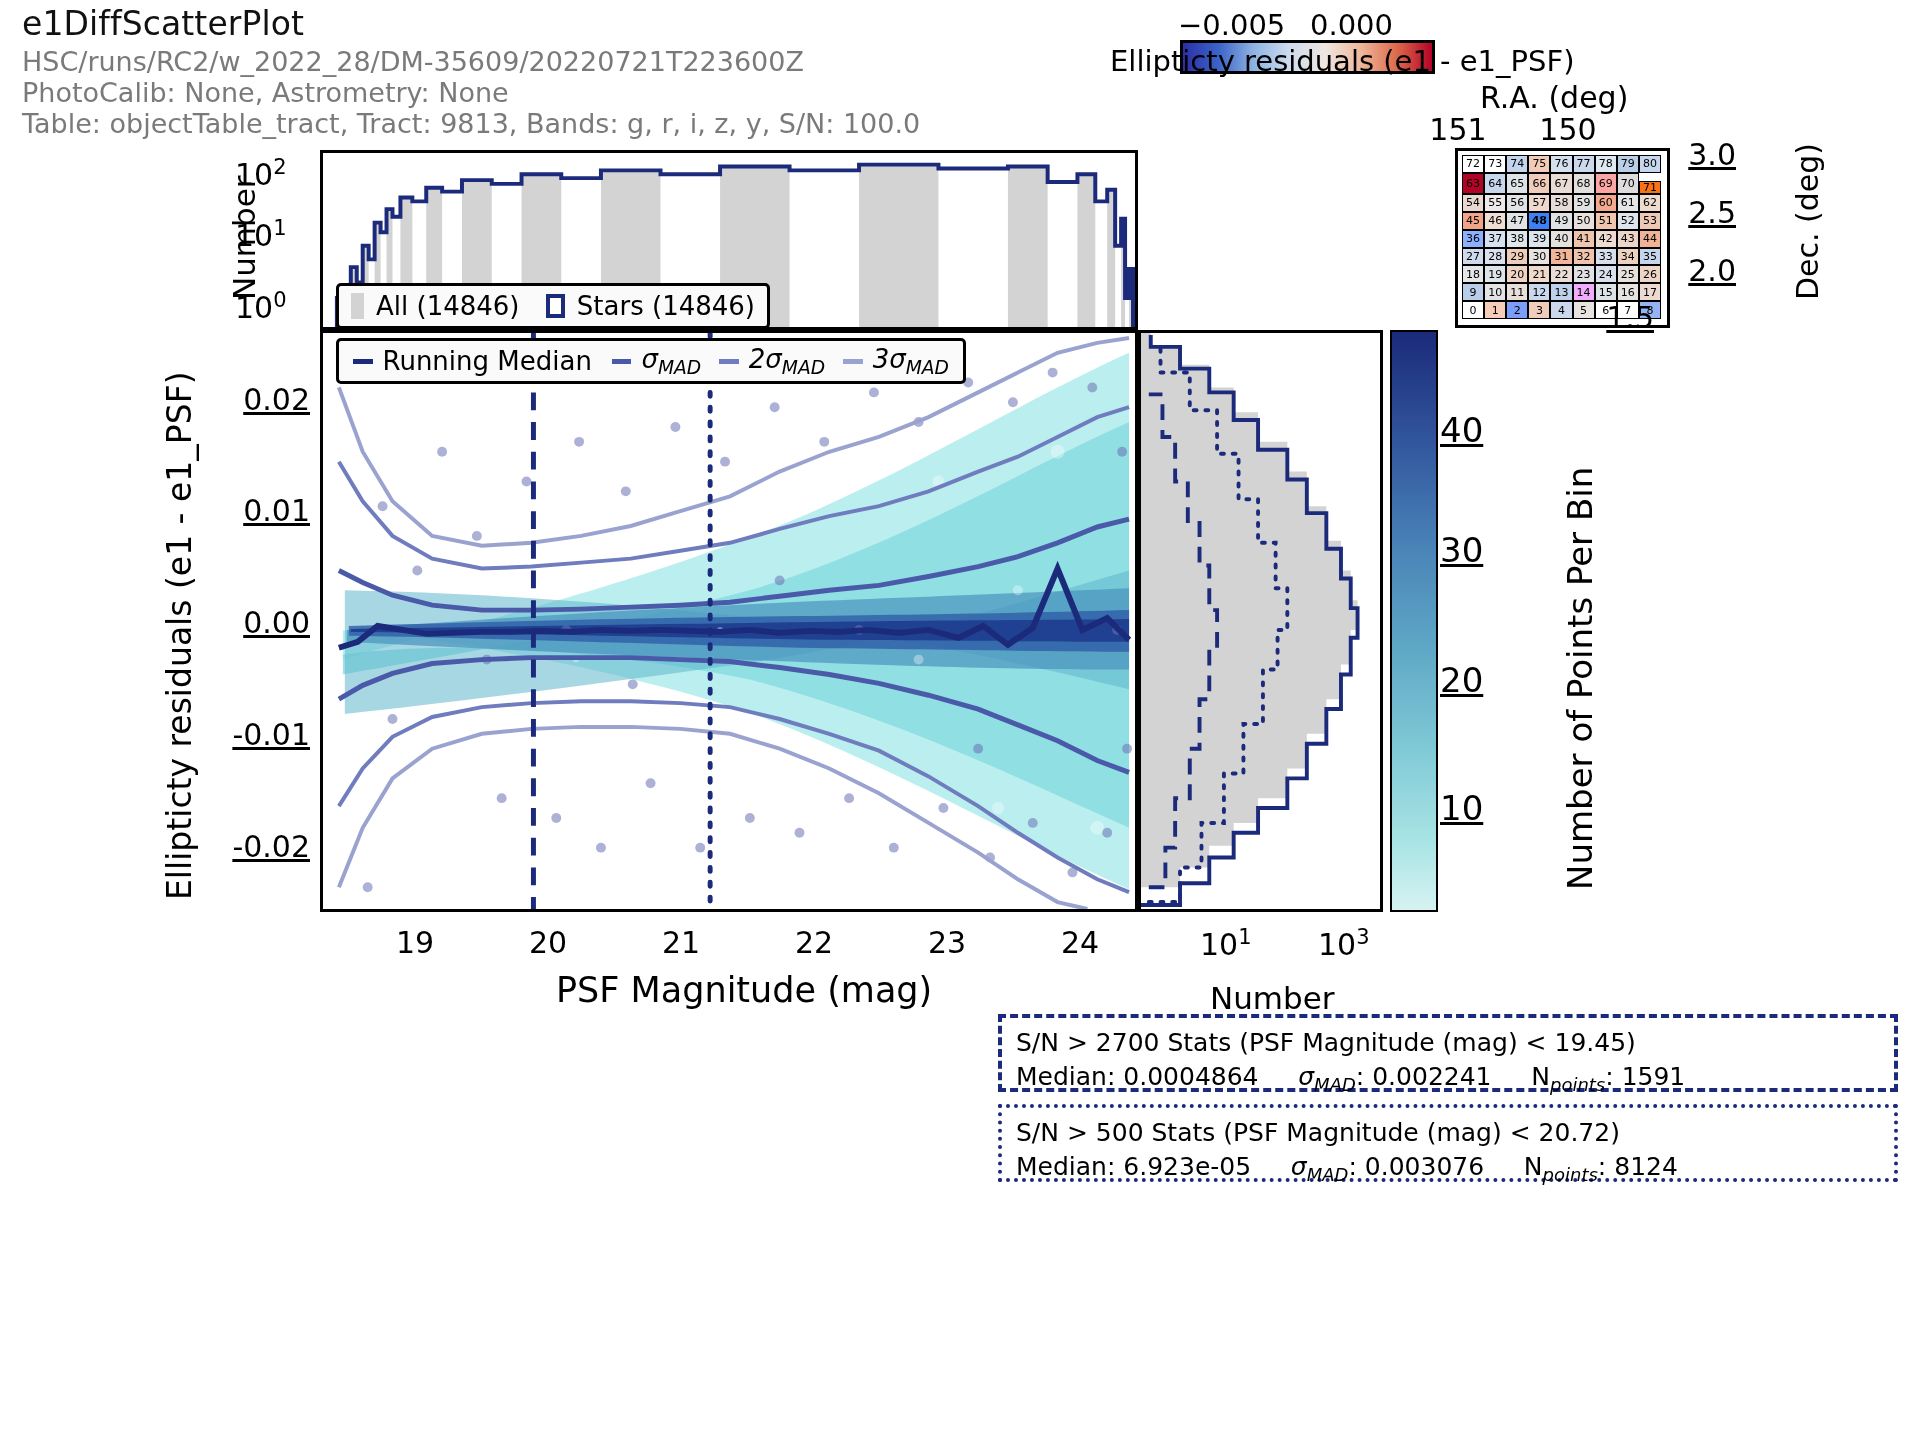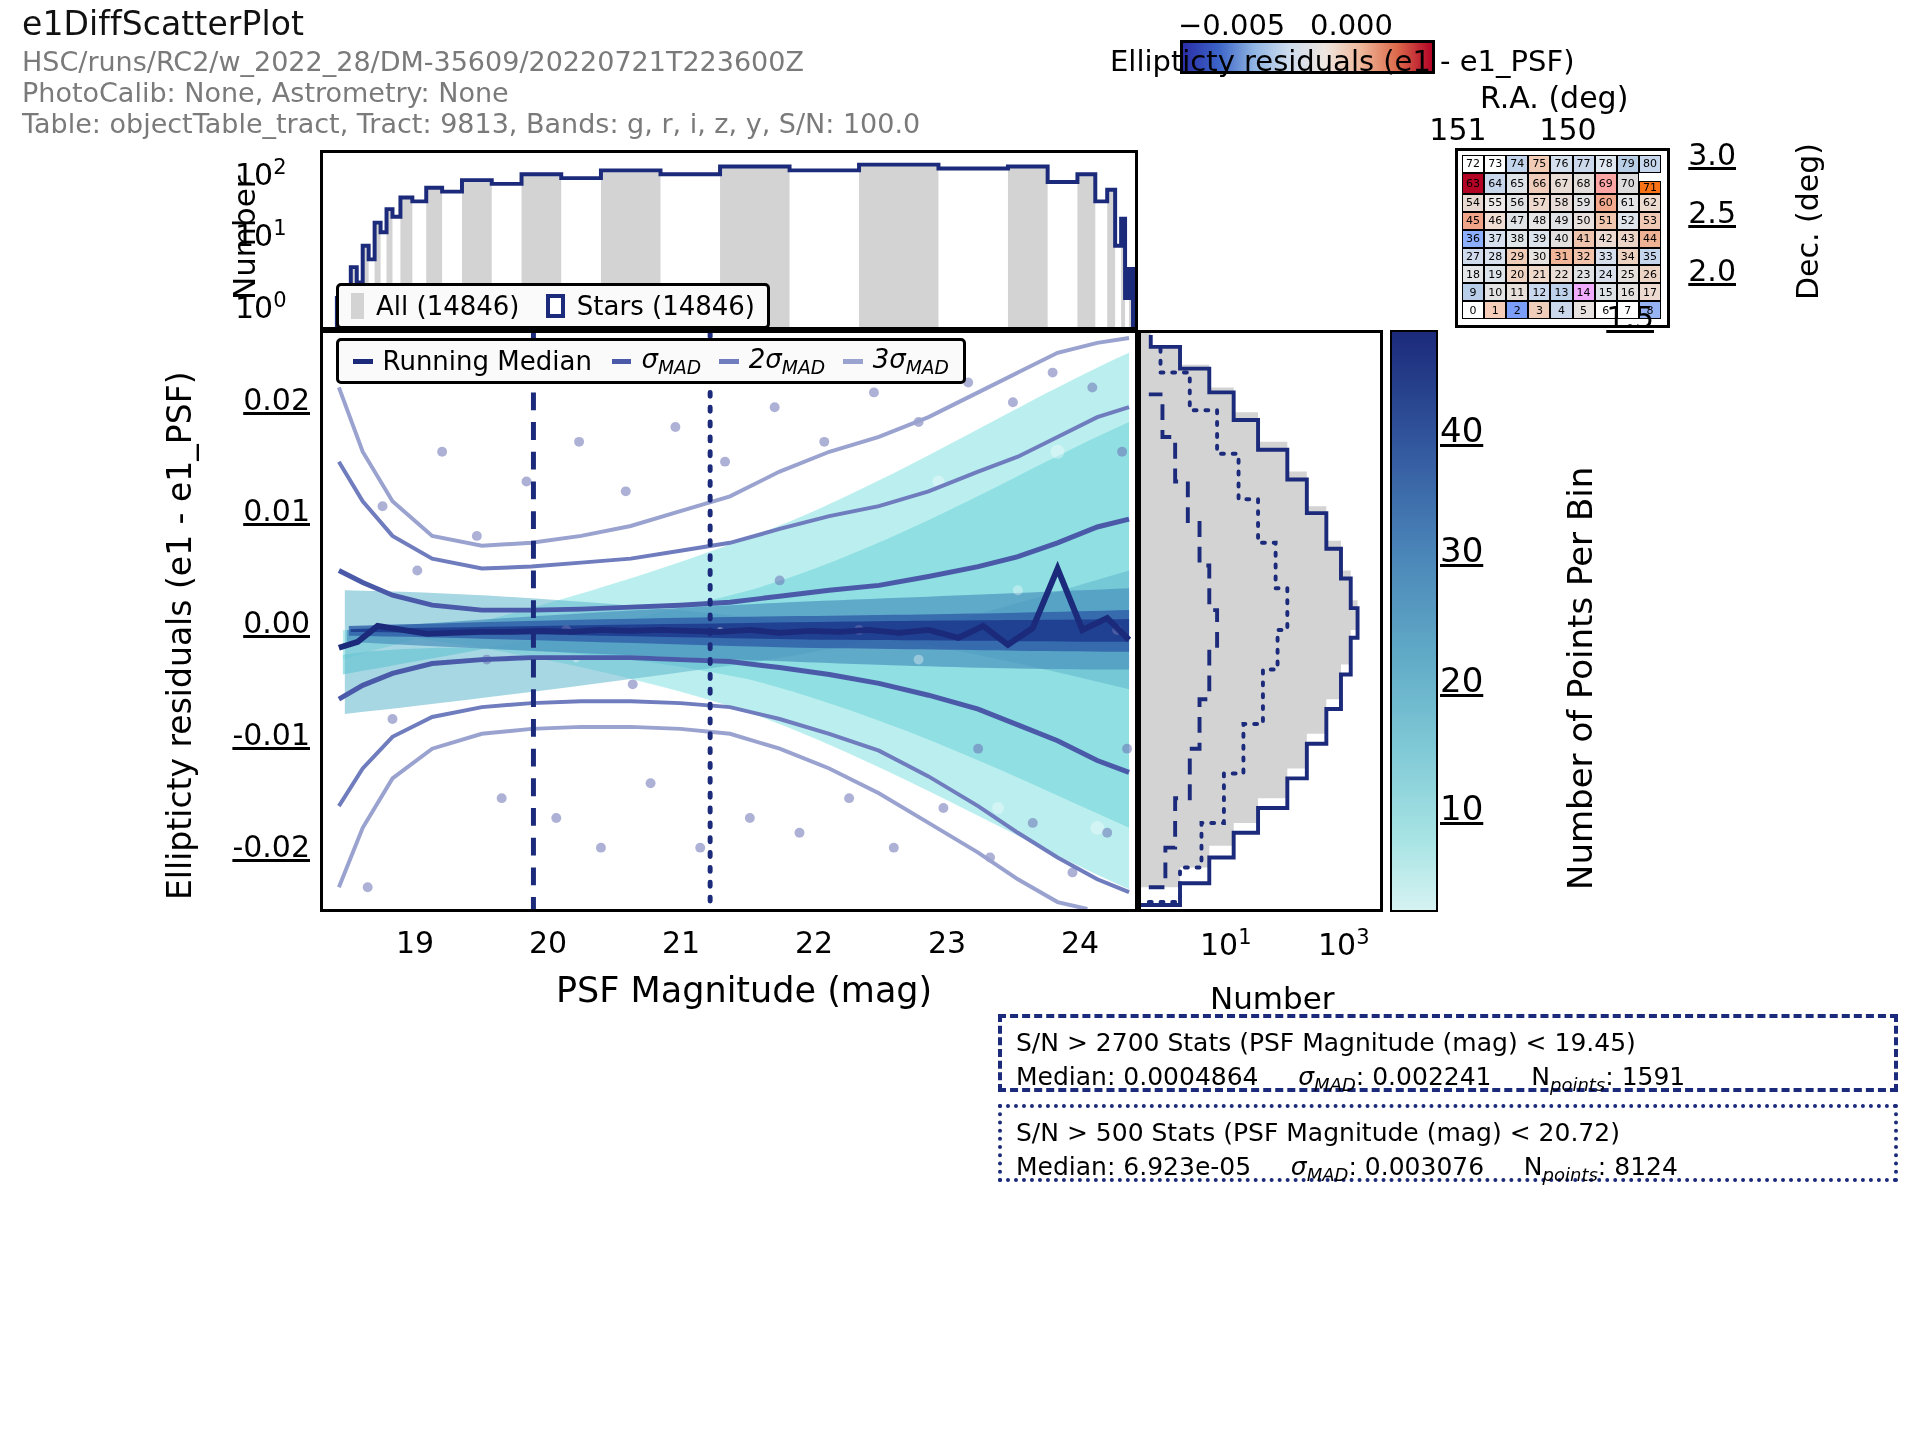--- a/index.html
+++ b/index.html
@@ -96,21 +96,21 @@
       <div class="cell" style="background: rgb(226, 227, 228);">56</div>
       <div class="cell" style="background: rgb(237, 217, 205);">57</div>
       <div class="cell" style="background: rgb(230, 219, 214);">58</div>
       <div class="cell" style="background: rgb(225, 226, 227);">59</div>
       <div class="cell" style="background: rgb(242, 169, 142);">60</div>
       <div class="cell" style="background: rgb(227, 229, 230);">61</div>
       <div class="cell" style="background: rgb(237, 219, 208);">62</div>
       <div class="cell" style="background: rgb(242, 164, 136);">45</div>
       <div class="cell" style="background: rgb(240, 222, 212);">46</div>
       <div class="cell" style="background: rgb(223, 227, 230);">47</div>
-      <div class="cell" style="background: #e5e5e5;">48</div>
+      <div class="cell" style="background: #3b82f6; font-weight: bold;">48</div>
       <div class="cell" style="background: rgb(223, 226, 229);">49</div>
       <div class="cell" style="background: rgb(231, 224, 220);">50</div>
       <div class="cell" style="background: rgb(240, 197, 174);">51</div>
       <div class="cell" style="background: rgb(221, 228, 234);">52</div>
       <div class="cell" style="background: rgb(238, 200, 179);">53</div>
       <div class="cell" style="background: rgb(141, 176, 254);">36</div>
       <div class="cell" style="background: rgb(215, 224, 238);">37</div>
       <div class="cell" style="background: rgb(223, 229, 232);">38</div>
       <div class="cell" style="background: rgb(219, 227, 236);">39</div>
       <div class="cell" style="background: rgb(227, 224, 222);">40</div>

